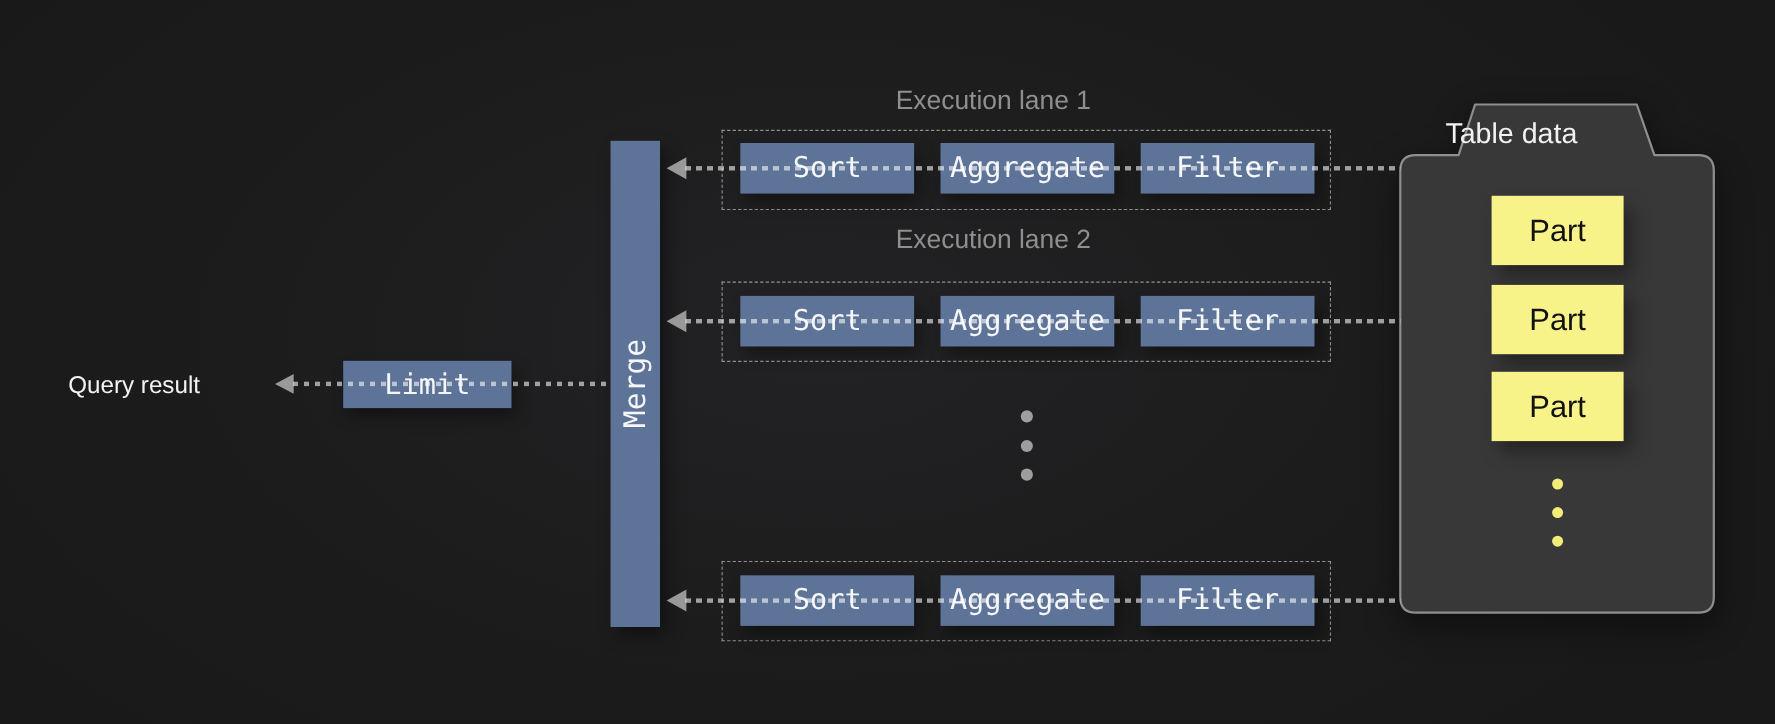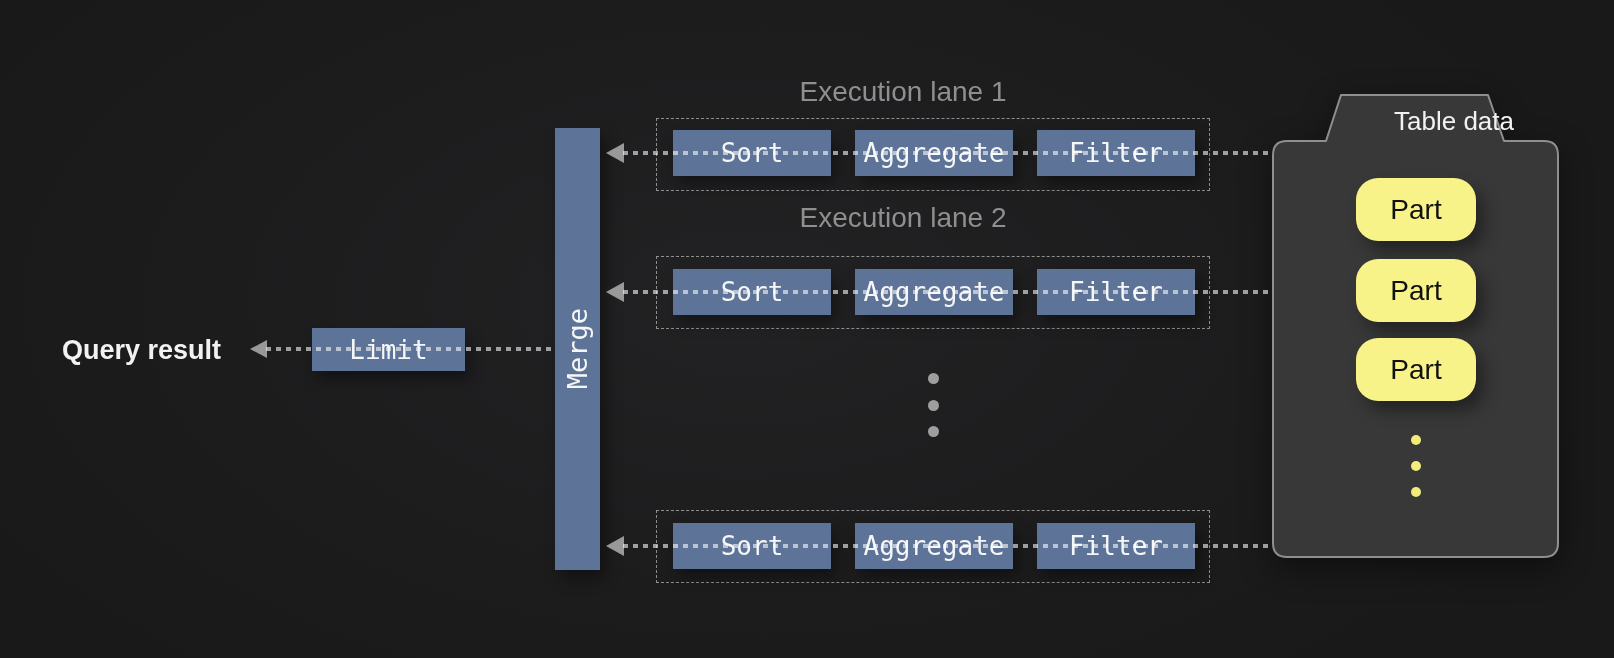--- a/index.html
+++ b/index.html
@@ -47,29 +47,29 @@
     border-bottom:10px solid transparent;
     border-right:18px solid var(--arrow-gray);
   }
   .lane-rect{
     position:absolute;left:656px;width:552px;height:71px;
     border:1px dashed var(--lane-border);
     z-index:1;
   }
   .lane-title{
     position:absolute;left:753px;width:300px;text-align:center;
-    color:var(--lane-title);font-size:28px;line-height:28px;z-index:1;
+    color:var(--lane-title);font-size:24px;line-height:28px;z-index:1;
   }
   .dot{position:absolute;border-radius:50%;z-index:2;}
   .gdot{width:11px;height:11px;background:var(--gray-dot);}
   .ydot{width:10px;height:10px;background:var(--yellow-dot);}
   
   .query-result{
     position:absolute;left:62px;top:334px;
-    color:var(--query-text);font-size:27px;line-height:32px;z-index:2;font-weight:bold;
+    color:var(--query-text);font-size:22px;line-height:32px;z-index:2;
   }
   .arrow-query{left:250px;top:340px;border-right-width:17px;border-top-width:9px;border-bottom-width:9px;}
   .line-query{left:266px;top:347px;width:290px;}
   .limit-box{left:312px;top:328px;width:153px;height:43px;}
   
   .merge{
     position:absolute;left:555px;top:128px;width:45px;height:442px;
     background:var(--operator-blue);
     box-shadow:6px 8px 16px rgba(0,0,0,0.4);
     display:flex;align-items:center;justify-content:center;z-index:2;
@@ -90,28 +90,28 @@
   .lane-arrow{left:606px;}
   .ll1{top:151px;} .ll2{top:290px;} .ll3{top:544px;}
   .lane-line{left:623px;width:650px;}
   
   .table-svg{position:absolute;left:0;top:0;z-index:1;pointer-events:none;}
   .table-outline{
     fill:var(--table-fill);stroke:var(--table-border);stroke-width:2;stroke-linejoin:round;
     filter:drop-shadow(0 10px 16px rgba(0,0,0,0.45));
   }
   .table-title{
-    position:absolute;left:1314px;top:106px;width:200px;text-align:right;
+    position:absolute;left:1314px;top:106px;width:200px;text-align:left;
     color:var(--query-text);font-size:26px;line-height:30px;z-index:2;
   }
   .part{
     position:absolute;left:1356px;width:120px;height:63px;
     background:var(--part-yellow);color:var(--part-text);
     font-size:28px;display:flex;align-items:center;justify-content:center;
-    box-shadow:8px 10px 16px rgba(0,0,0,0.38);z-index:2;border-radius:22px;
+    box-shadow:8px 10px 16px rgba(0,0,0,0.38);z-index:2;
   }
   .p1{top:178px;} .p2{top:259px;} .p3{top:338px;}
 </style>
 </head>
 <body>
 
 <div class="canvas">
 
   <svg class="table-svg" width="1614" height="658" viewBox="0 0 1614 658">
     <path class="table-outline" d="M 1287 141 L 1326 141 L 1341 95 L 1488 95 L 1504 141 L 1544 141

